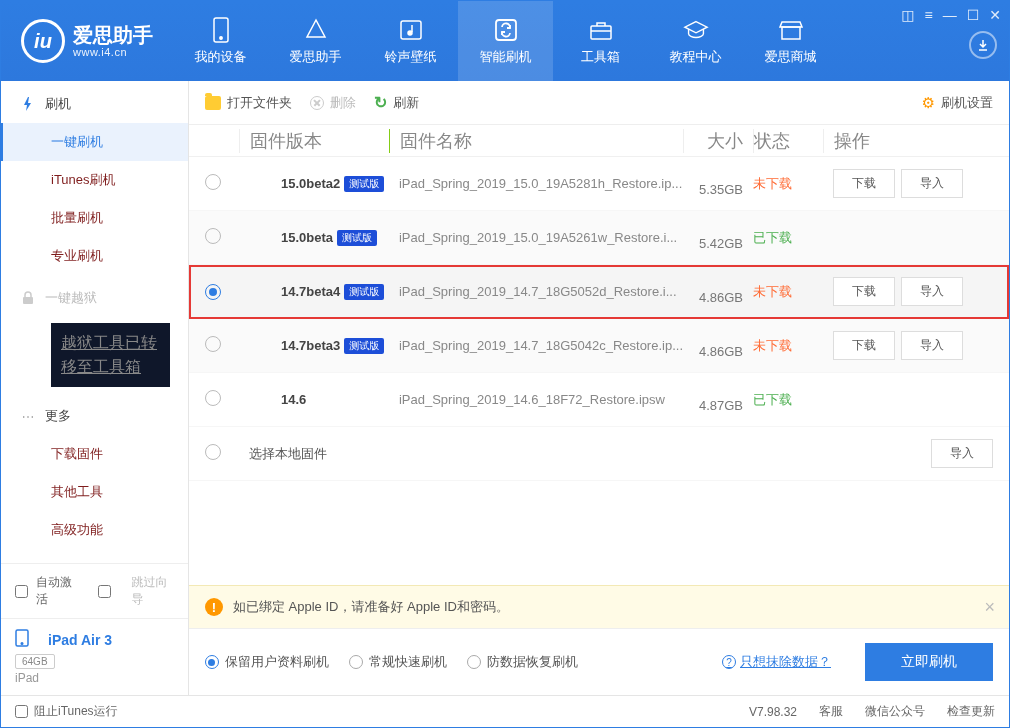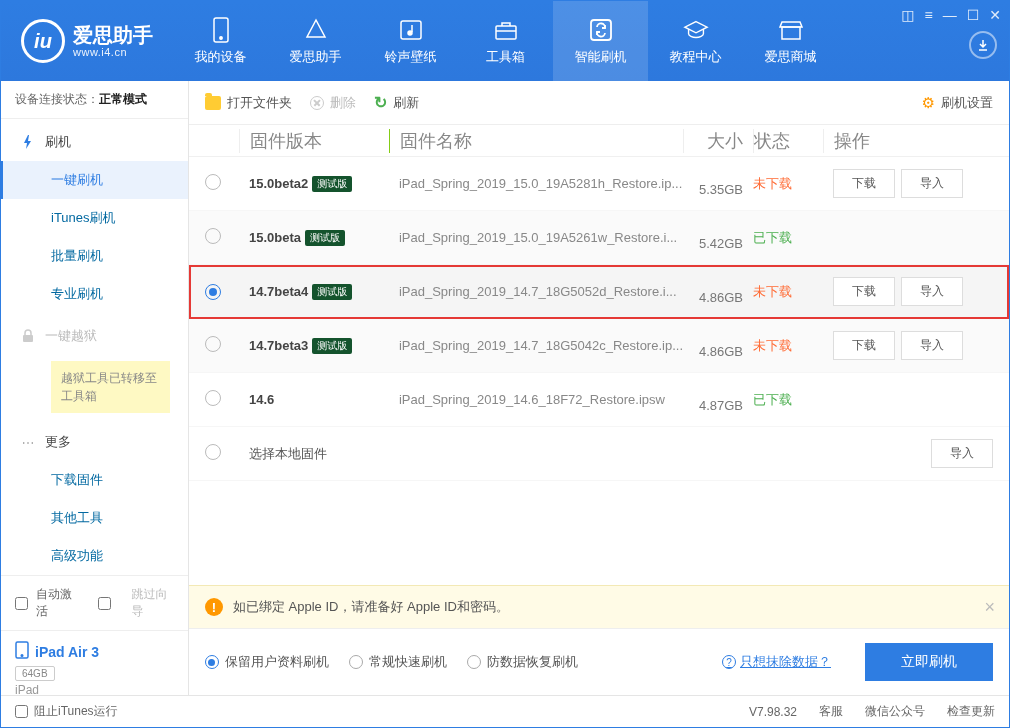--- a/index.html
+++ b/index.html
@@ -23,30 +23,30 @@
 
 .body { display: flex; height: 614px; }
 
 
 .sidebar { width: 190px; border-right: 1px solid #e5e5e5; display: flex; flex-direction: column; }
 .device-status { padding: 10px 14px; border-bottom: 1px solid #eee; font-size: 12px; color: #666; }
 .device-status .s { color: #222; font-weight: bold; }
 .side-section { padding-top: 4px; }
 .side-header { padding: 10px 20px; font-size: 13px; color: #444; display: flex; align-items: center; gap: 10px; }
 .side-header .ic { width: 14px; height: 14px; display: inline-flex; align-items: center; justify-content: center; }
-.side-item { padding: 10px 20px 10px 50px; font-size: 13px; color: #0369a1; cursor: pointer; }
+.side-item { padding: 10px 20px 10px 50px; font-size: 13px; color: #7f1d1d; cursor: pointer; }
 .side-item.active { background: #eaf2fd; color: #2e7de2; border-left: 2px solid #2e7de2; padding-left: 48px; }
-.side-notice { margin: 6px 18px 6px 50px; background: #fef9c3; color: #888; padding: 8px 10px; font-size: 12px; line-height: 1.5; }
+.side-notice { margin: 6px 18px 6px 50px; background: #0f172a; color: #888; padding: 8px 10px; font-size: 16px; line-height: 1.5; text-decoration: underline; }
 .spacer { flex: 1; }
 .side-bottom { border-top: 1px solid #eee; padding: 10px 14px; }
 .chk-row { display: flex; align-items: center; gap: 8px; font-size: 12px; color: #666; }
 .chk-row input { width: 13px; height: 13px; }
 .chk-row .dim { color: #bbb; margin-left: 12px; }
 .device-card { padding: 10px 14px; border-top: 1px solid #eee; }
-.device-card .dn { color: #2e7de2; font-size: 14px; font-weight: bold; display: flex; align-items: center; gap: 6px; }
+.device-card .dn { color: #2e7de2; font-size: 14px; font-weight: bold; display: flex; align-items: center; gap: 19px; }
 .device-card .spec { display: inline-block; border: 1px solid #ccc; color: #888; font-size: 10px; padding: 1px 6px; margin-top: 4px; border-radius: 2px; }
 .device-card .dt { color: #999; font-size: 12px; margin-top: 2px; }
 
 
 .main { flex: 1; display: flex; flex-direction: column; }
 .toolbar { height: 44px; border-bottom: 1px solid #eee; display: flex; align-items: center; padding: 0 16px; gap: 18px; font-size: 13px; }
 .tool { display: flex; align-items: center; gap: 6px; cursor: pointer; }
 .tool.disabled { color: #bbb; }
 .tool-folder { width: 16px; height: 14px; background: #ffcc33; border-radius: 2px; position: relative; }
 .tool-folder::before { content:""; position:absolute; top:-3px; left:0; width:7px; height:3px; background:#ffcc33; border-radius:2px 2px 0 0;}
@@ -62,22 +62,22 @@
 .col-name { flex: 1; border-left: 1px solid #84cc16; padding-left: 10px; }
 .col-size { width: 70px; border-left: 1px solid #eee; padding-left: 10px; text-align: right; padding-right: 10px;}
 .col-status { width: 70px; border-left: 1px solid #eee; }
 .col-op { width: 170px; border-left: 1px solid #eee; padding-left: 10px; }
 .row { display: flex; align-items: center; height: 54px; padding: 0 16px; font-size: 13px; border-bottom: 1px solid #f6f6f6; }
 .row:nth-child(even) { background: #fafafa; }
 .row.highlighted { outline: 2px solid #e53935; outline-offset: -2px; background: #f5f5f5; }
 .row .radio { width: 16px; height: 16px; border: 1px solid #bbb; border-radius: 50%; display: inline-flex; align-items: center; justify-content: center; cursor:pointer;}
 .row .radio.sel { border-color: #2e7de2; }
 .row .radio.sel::after { content:""; width:8px; height:8px; background:#2e7de2; border-radius:50%;}
-.row .ver { font-weight: bold; color: #444; }
-.row .badge { display: inline-block; background: #14532d; color: #fff; font-size: 10px; padding: 1px 5px; border-radius: 2px; margin-left: 4px; vertical-align: 1px; }
+.row .ver { font-weight: bold; color: #444; margin-left: 32px; }
+.row .badge { display: inline-block; background: #1d4ed8; color: #fff; font-size: 10px; padding: 1px 5px; border-radius: 2px; margin-left: 4px; vertical-align: 1px; }
 .row .fname { color: #888; }
 .row .size { color: #777; text-align: right; padding-right: 10px; margin-top: 12px;}
 .row .st-no { color: #ff6b35; }
 .row .st-yes { color: #4caf50; }
 .row .btn { display: inline-block; border: 1px solid #ddd; padding: 5px 18px; font-size: 12px; color: #555; cursor: pointer; background: #fff; margin-right: 6px; }
 
 
 .warn-bar { background: #fffbe6; border-top: 1px solid #f3e9b5; padding: 12px 16px; display: flex; align-items: center; gap: 10px; font-size: 13px; position: relative; }
 .warn-bar .wi { width: 18px; height: 18px; background: #ff9800; border-radius: 50%; color: #fff; display: flex; align-items: center; justify-content: center; font-weight: bold; font-size: 13px; }
 .warn-bar .cls { position: absolute; right: 14px; color: #bbb; font-size: 18px; cursor: pointer; }
@@ -129,38 +129,38 @@
     <div class="nav-item">
       <span class="nav-icon">
           <svg width="26" height="24" viewBox="0 0 26 24" fill="none" stroke="#fff" stroke-width="1.5">
             <rect x="3" y="3" width="20" height="18" rx="2"></rect>
             <path d="M14 7v7"></path>
             <circle cx="12" cy="15" r="2" fill="#fff"></circle>
           </svg>
         </span>
       <span>铃声壁纸</span>
     </div>
-    <div class="nav-item">
-      <span class="nav-icon">
-          <svg width="26" height="22" viewBox="0 0 26 22" fill="none" stroke="#fff" stroke-width="1.5">
-            <rect x="3" y="7" width="20" height="13" rx="1"></rect>
-            <path d="M9 7V4h8v3M3 12h20"></path>
-          </svg>
-        </span>
-      <span>工具箱</span>
-    </div>
     <div class="nav-item active">
       <span class="nav-icon">
           <svg width="26" height="26" viewBox="0 0 26 26" fill="none" stroke="#fff" stroke-width="1.8">
             <rect x="3" y="3" width="20" height="20" rx="3"></rect>
             <path d="M9 10a4 4 0 0 1 8 1M17 16a4 4 0 0 1-8-1"></path>
             <path d="M17 8v3h-3M9 18v-3h3"></path>
           </svg>
         </span>
       <span>智能刷机</span>
+    </div>
+    <div class="nav-item">
+      <span class="nav-icon">
+          <svg width="26" height="22" viewBox="0 0 26 22" fill="none" stroke="#fff" stroke-width="1.5">
+            <rect x="3" y="7" width="20" height="13" rx="1"></rect>
+            <path d="M9 7V4h8v3M3 12h20"></path>
+          </svg>
+        </span>
+      <span>工具箱</span>
     </div>
     <div class="nav-item">
       <span class="nav-icon">
           <svg width="28" height="22" viewBox="0 0 28 22" fill="none" stroke="#fff" stroke-width="1.5">
             <path d="M14 2 L26 8 L14 14 L2 8 Z"></path>
             <path d="M6 10v5c0 2 4 4 8 4s8-2 8-4v-5"></path>
           </svg>
         </span>
       <span>教程中心</span>
     </div>
@@ -184,23 +184,20 @@
   <div class="download-indicator">
     <svg width="14" height="14" viewBox="0 0 14 14" fill="none" stroke="#fff" stroke-width="1.5">
         <path d="M7 2v7M4 6l3 3 3-3M3 12h8"></path>
       </svg>
   </div>
 </div>
 
 <div class="body">
 
   <div class="sidebar">
-    <div class="device-status">
-      <span>设备连接状态：</span><span class="s">正常模式</span>
-    </div>
     <div class="side-section">
       <div class="side-header">
         <span class="ic">
             <svg width="14" height="14" viewBox="0 0 14 14" fill="#2e7de2">
               <path d="M7 0L3 8h3l-1 6 5-8H7l1-6z"></path>
             </svg>
           </span>
         <span>刷机</span>
       </div>
       <div class="side-item active">一键刷机</div>

